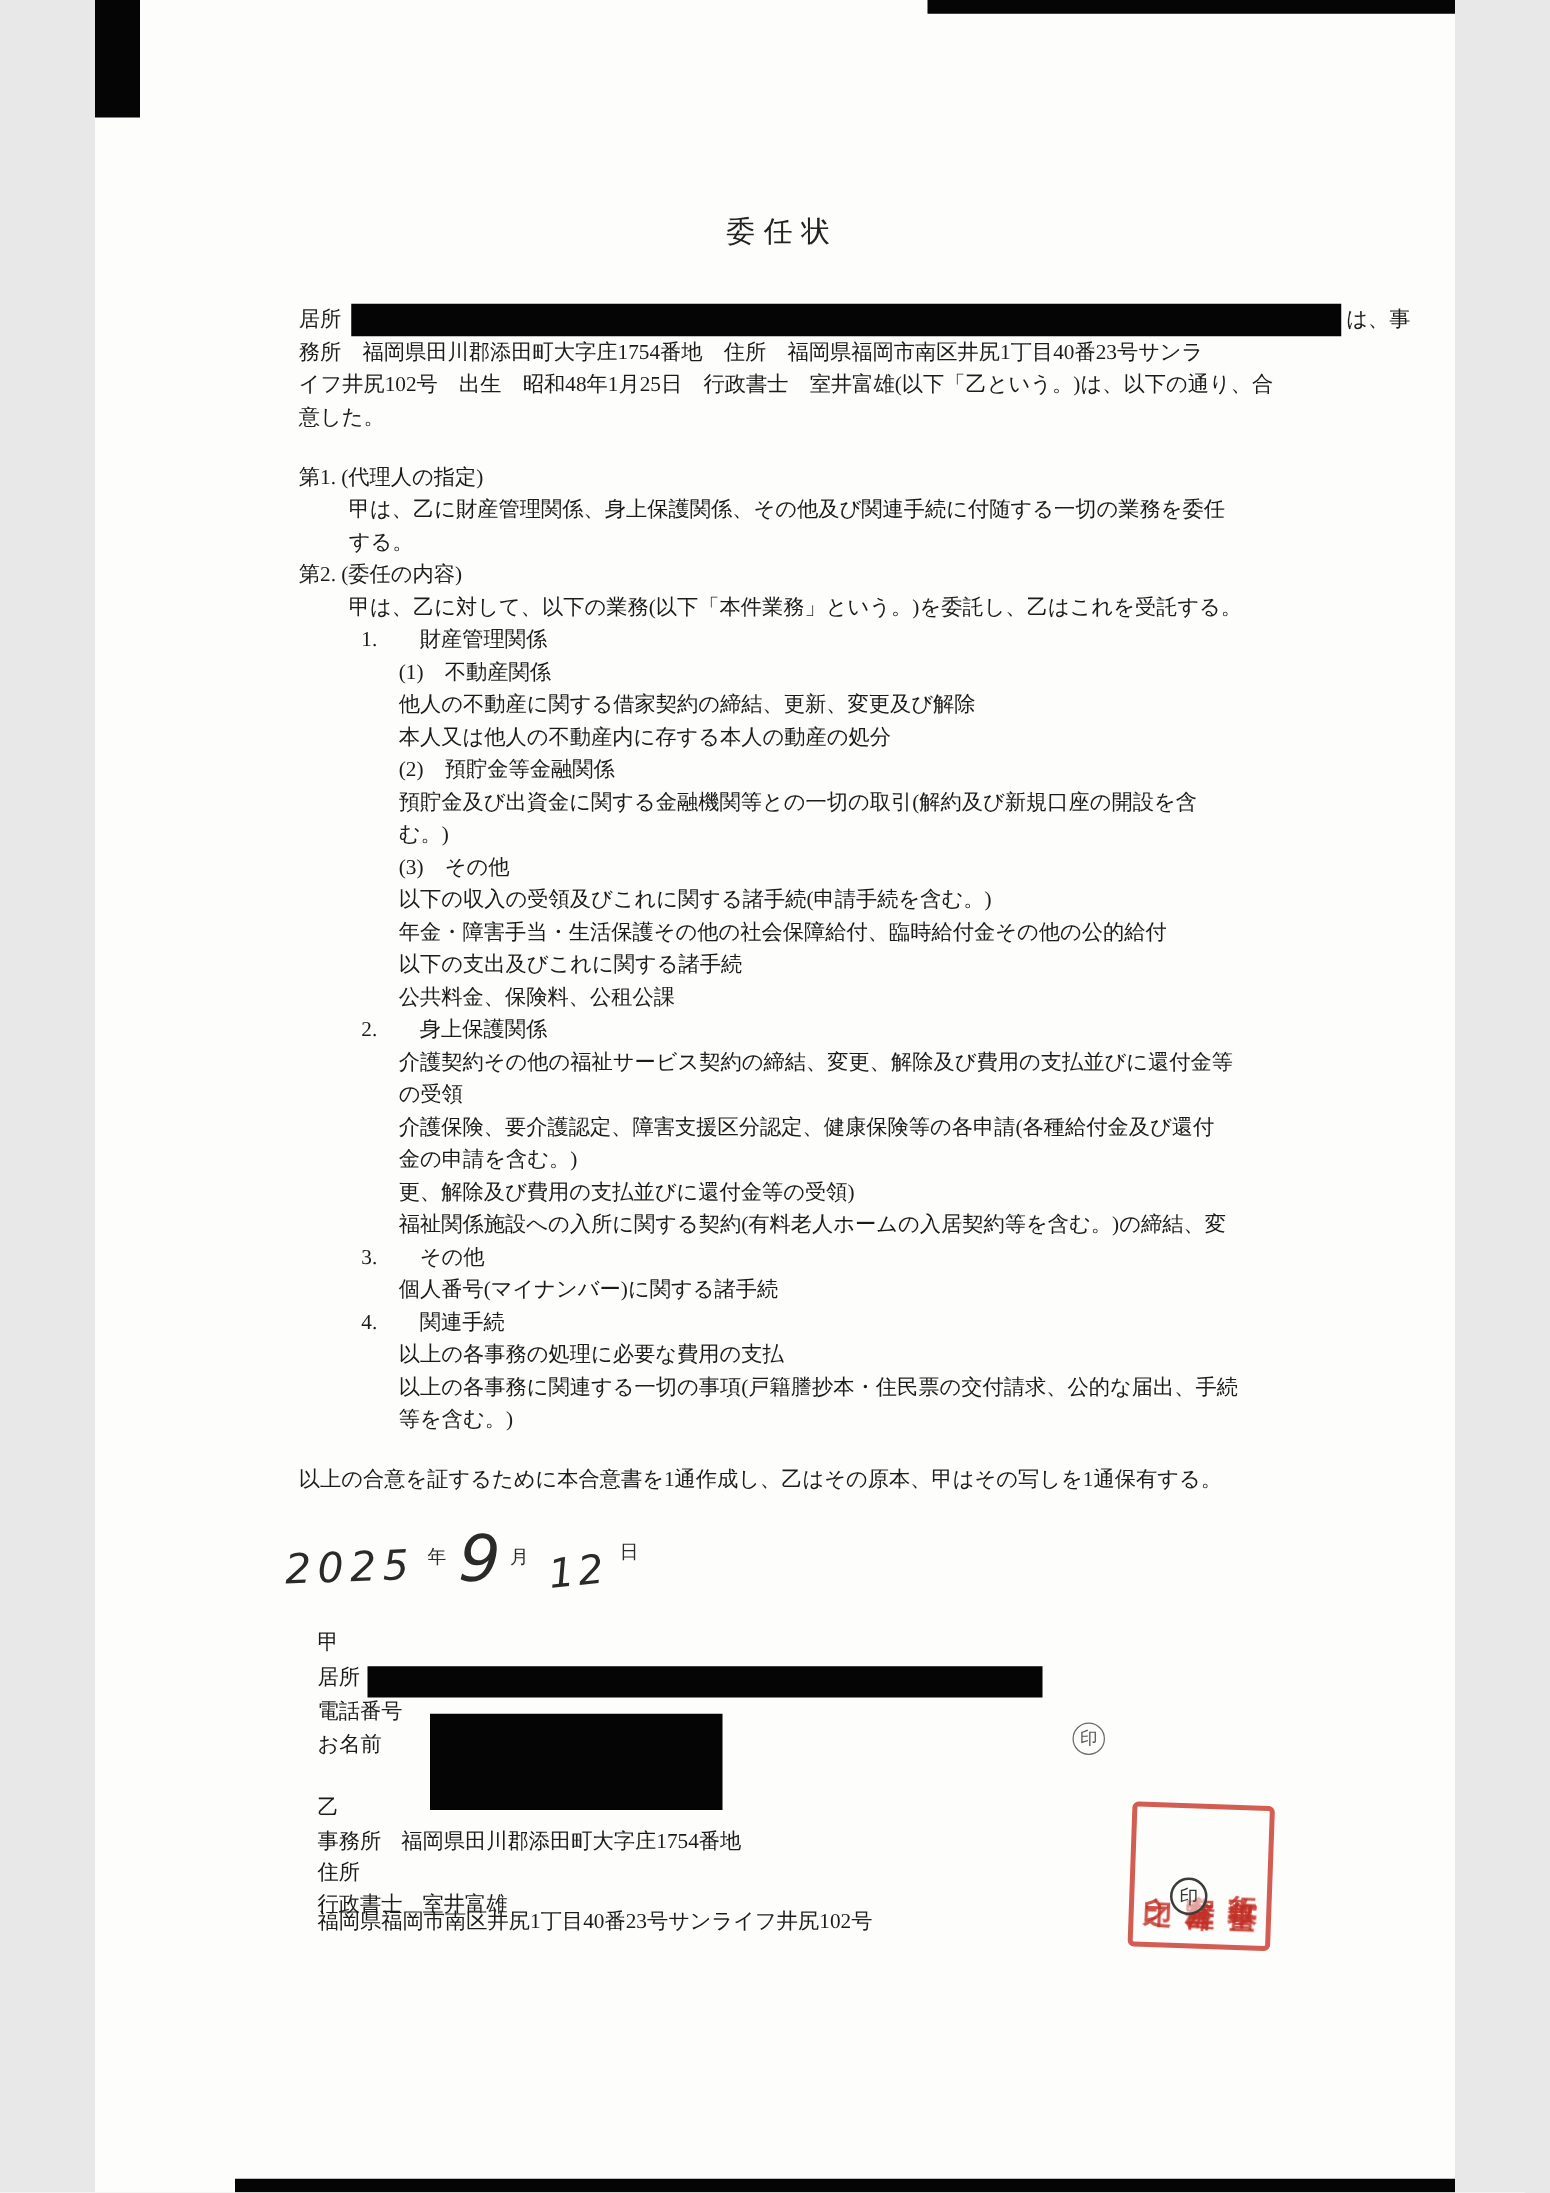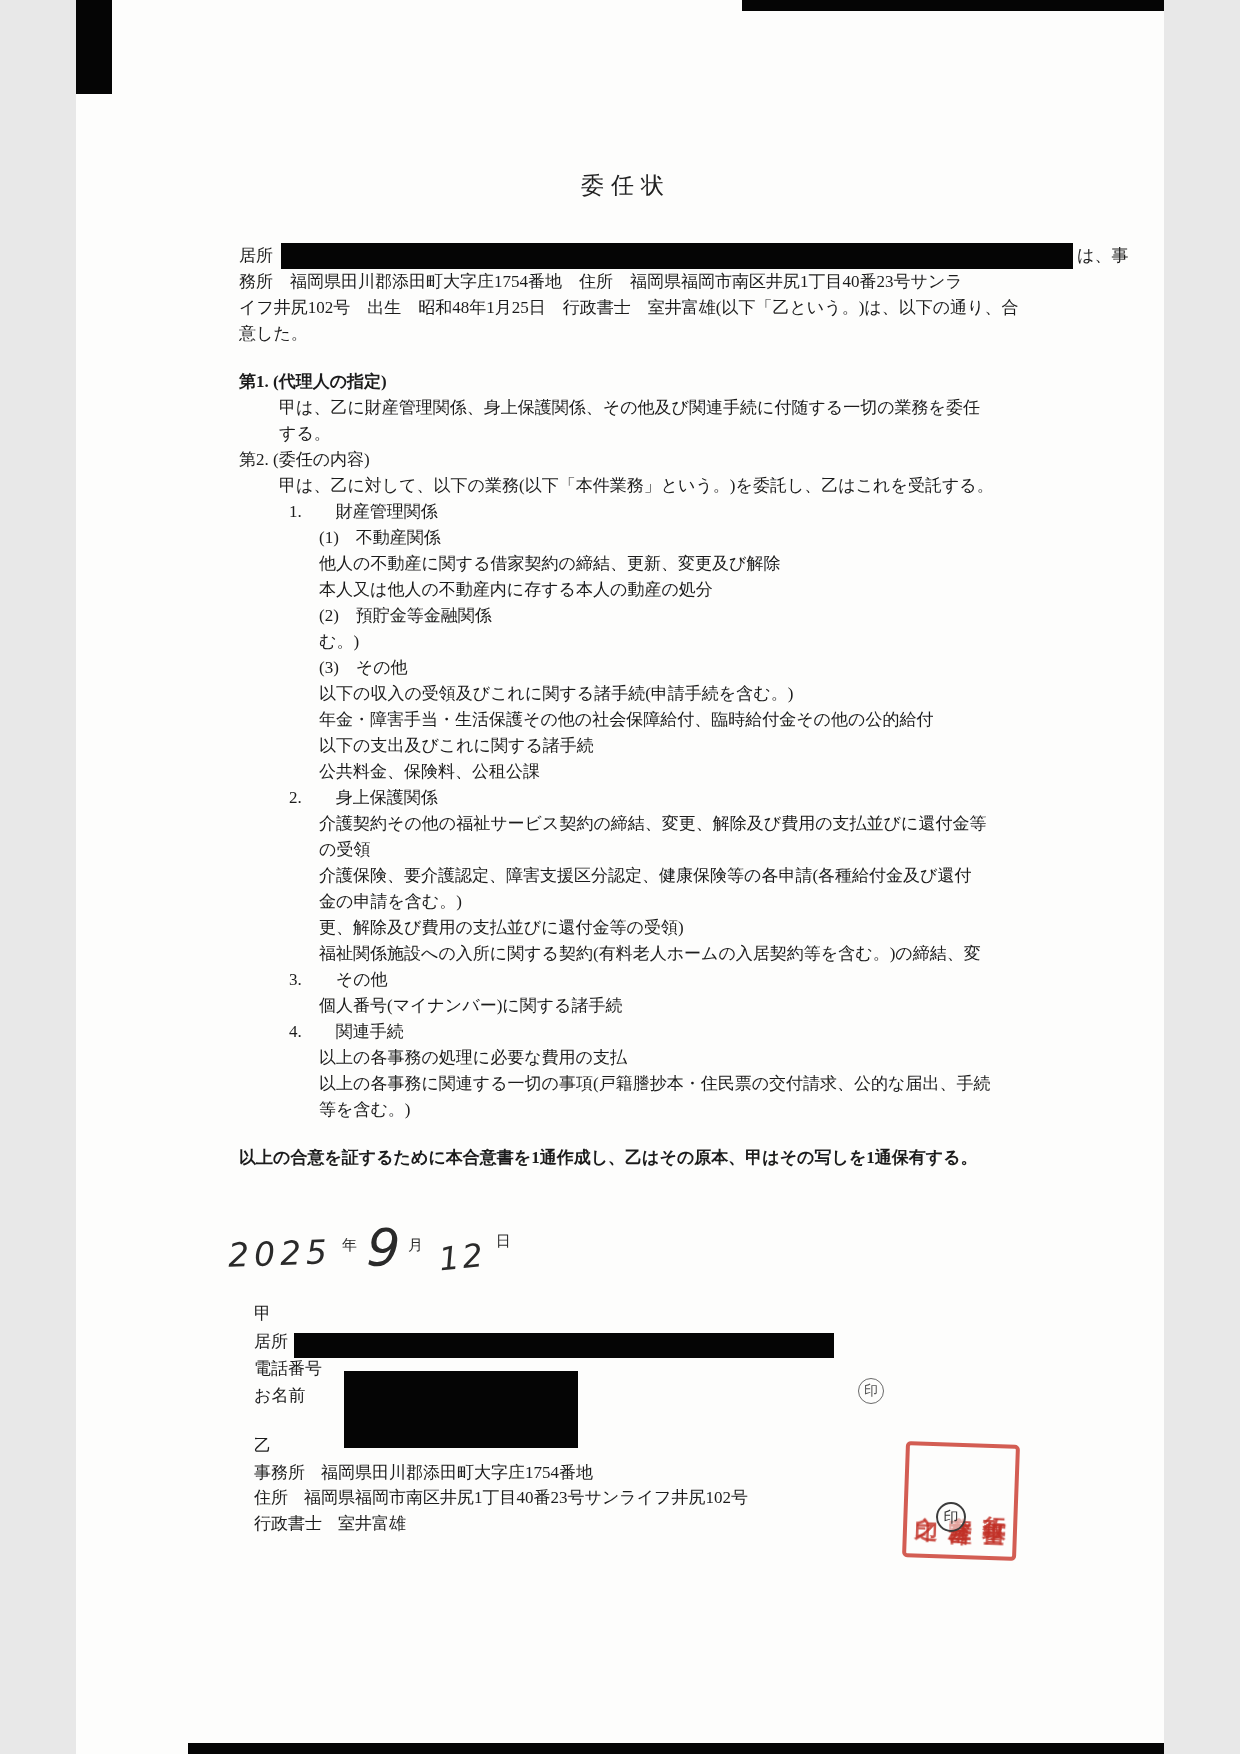--- a/index.html
+++ b/index.html
@@ -19,21 +19,21 @@
   }
   
   .body-text{
     position:absolute;left:163px;top:243px;width:930px;
     font-size:17px;line-height:26px;white-space:nowrap;color:#1b1b1b;
   }
   .bl{white-space:nowrap;}
   .i1{margin-left:40px;}
   .i2{margin-left:80px;}
   .inum{margin-left:50px;}
-  .gap{margin-top:22px;font-weight:bold;}
+  .gap{margin-top:22px;}
   .line1{display:flex;align-items:center;}
   .redact-inline{display:inline-block;width:792px;height:26px;background:#050505;margin:0 4px 0 8px;flex:0 0 auto;}
   
   .date-line{position:absolute;left:152px;top:1228px;display:flex;align-items:flex-start;color:#2a2a2a;}
   .hw{font-family:"DejaVu Sans",sans-serif;font-style:italic;}
   .hw-year{font-size:33px;letter-spacing:5px;margin-top:6px;transform:rotate(-2deg);}
   .lbl-small{font-size:15px;margin-top:8px;}
   .lbl-year{margin:8px 10px 0 10px;}
   .hw-month{font-size:52px;margin-top:-6px;line-height:1;transform:rotate(3deg);}
   .lbl-month{margin:8px 16px 0 8px;}
@@ -103,20 +103,21 @@
       <div class="bl inum">1.　　財産管理関係</div>
 
       <div class="bl i2">(1)　不動産関係</div>
 
       <div class="bl i2">他人の不動産に関する借家契約の締結、更新、変更及び解除</div>
 
       <div class="bl i2">本人又は他人の不動産内に存する本人の動産の処分</div>
 
       <div class="bl i2">(2)　預貯金等金融関係</div>
 
+      <div class="bl i2">預貯金及び出資金に関する金融機関等との一切の取引(解約及び新規口座の開設を含</div>
 
       <div class="bl i2">む。)</div>
 
       <div class="bl i2">(3)　その他</div>
 
       <div class="bl i2">以下の収入の受領及びこれに関する諸手続(申請手続を含む。)</div>
 
       <div class="bl i2">年金・障害手当・生活保護その他の社会保障給付、臨時給付金その他の公的給付</div>
 
       <div class="bl i2">以下の支出及びこれに関する諸手続</div>
@@ -168,21 +169,21 @@
   <div class="sig" style="left:178px;top:1357px;">電話番号</div>
   <div class="sig" style="left:178px;top:1384px;">お名前</div>
   <div class="bar" style="left:268px;top:1371px;width:234px;height:77px;"></div>
   <div class="in-circle" style="left:782px;top:1378px;">印</div>
 
   <div class="sig" style="left:178px;top:1434px;">乙</div>
   <div class="sig row" style="left:178px;top:1461px;">
     <span>事務所</span>
     <span>福岡県田川郡添田町大字庄1754番地</span>
   </div>
-  <div class="sig row" style="left:178px;top:1486px;">
+  <div class="sig row" style="left:178px;top:1486px;flex-direction:column;">
     <span>住所</span>
     <span>福岡県福岡市南区井尻1丁目40番23号サンライフ井尻102号</span>
   </div>
   <div class="sig row" style="left:178px;top:1512px;">
     <span>行政書士</span>
     <span>室井富雄</span>
   </div>
 
   <div class="stamp">
     <span class="stamp-col">行政書士</span>

